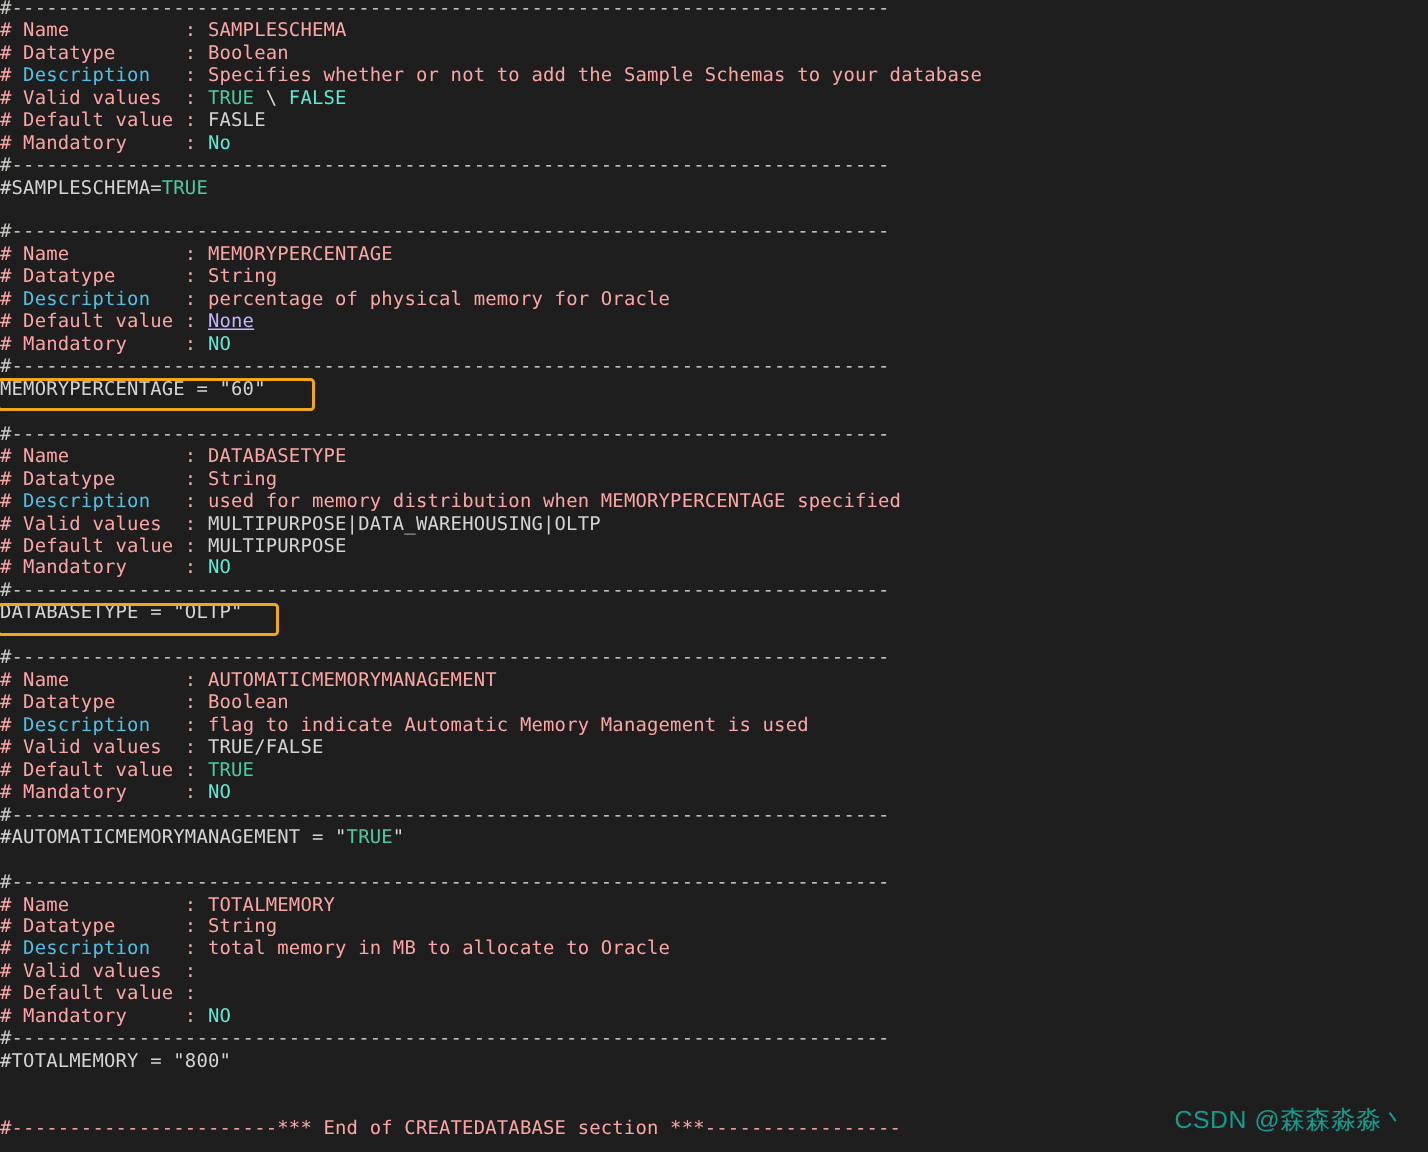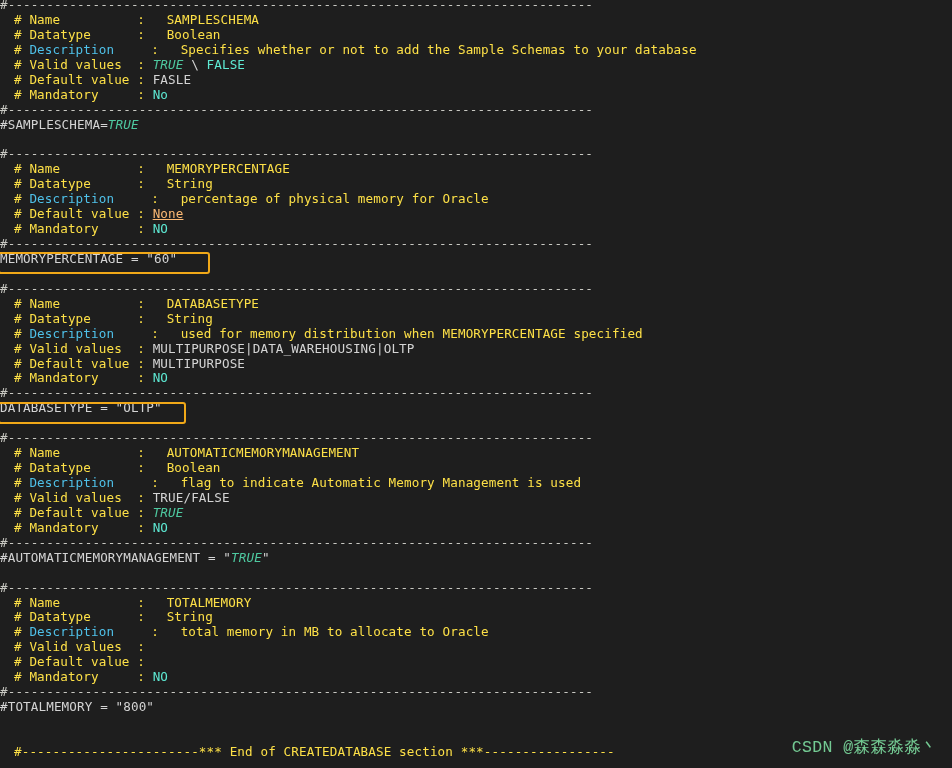--- a/index.html
+++ b/index.html
@@ -32,26 +32,26 @@
     letter-spacing: 0.12px;
     white-space: pre;
     color: #d4d4d4;
   }
   .line {
     height: 14.95px;
     white-space: pre;
     color: #d4d4d4;
   }
   
-  .c-comment  { color: #fde047; margin-left: 14px; }
+  .c-comment  { color: #fca5a5; }
   .c-plain    { color: #d4d4d4; }
   .c-key      { color: #4fc1e9; text-align: center; }
-  .c-green    { color: #4ec9a0; font-style: italic; }
+  .c-green    { color: #4ec9a0; }
   .c-red      { color: #5eead4; }
-  .c-magenta  { color: #fdba74; text-decoration: underline; }
+  .c-magenta  { color: #c4b5fd; text-decoration: underline; }
   .c-dash     { color: #c8c8c2; }
 
   
   .hl-box {
     position: absolute;
     border: 2px solid #f0a818;
     border-radius: 3px;
     box-sizing: border-box;
     pointer-events: none;
   }
@@ -64,23 +64,23 @@
   #hl-databasetype {
     left: -2px;
     top: 402px;
     width: 188px;
     height: 22px;
   }
   #watermark {
     position: absolute;
     right: 14px;
     bottom: 10px;
-    color: #86efac;
+    color: #14b8a6;
     opacity: 0.82;
-    font-family: Liberation Mono, monospace;
+    font-family: Liberation Sans, sans-serif;
     font-size: 16.5px;
     letter-spacing: 0.4px;
     white-space: nowrap;
     pointer-events: none;
   }
 </style>
 </head>
 <body>
 
 <div id="editor">

